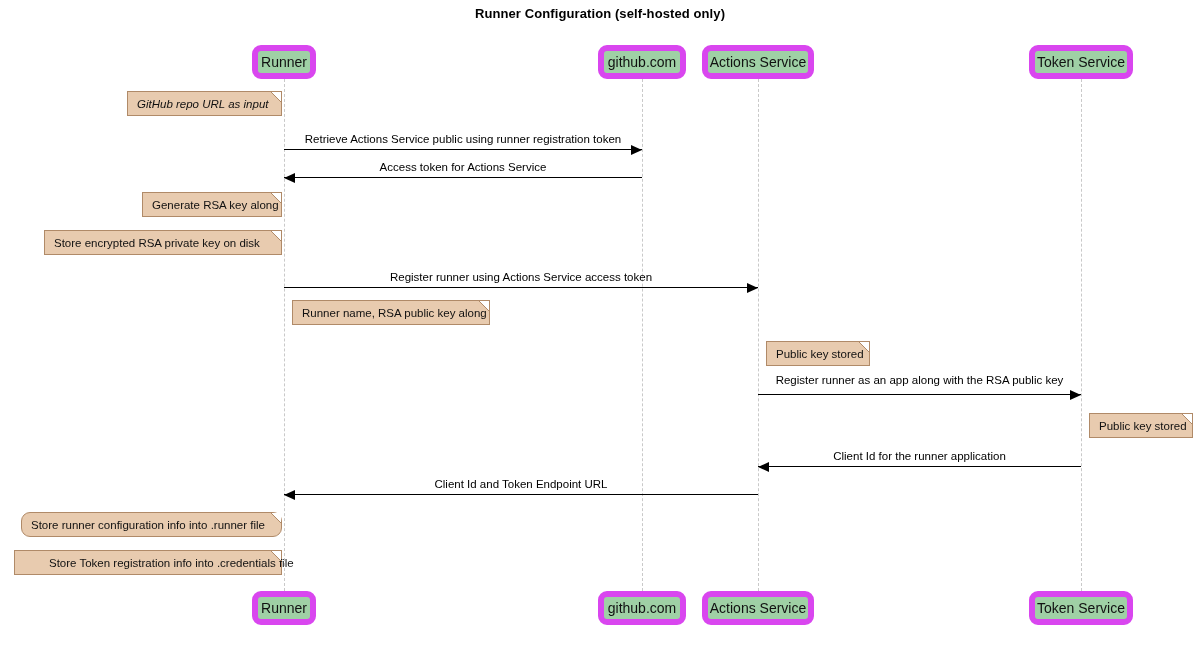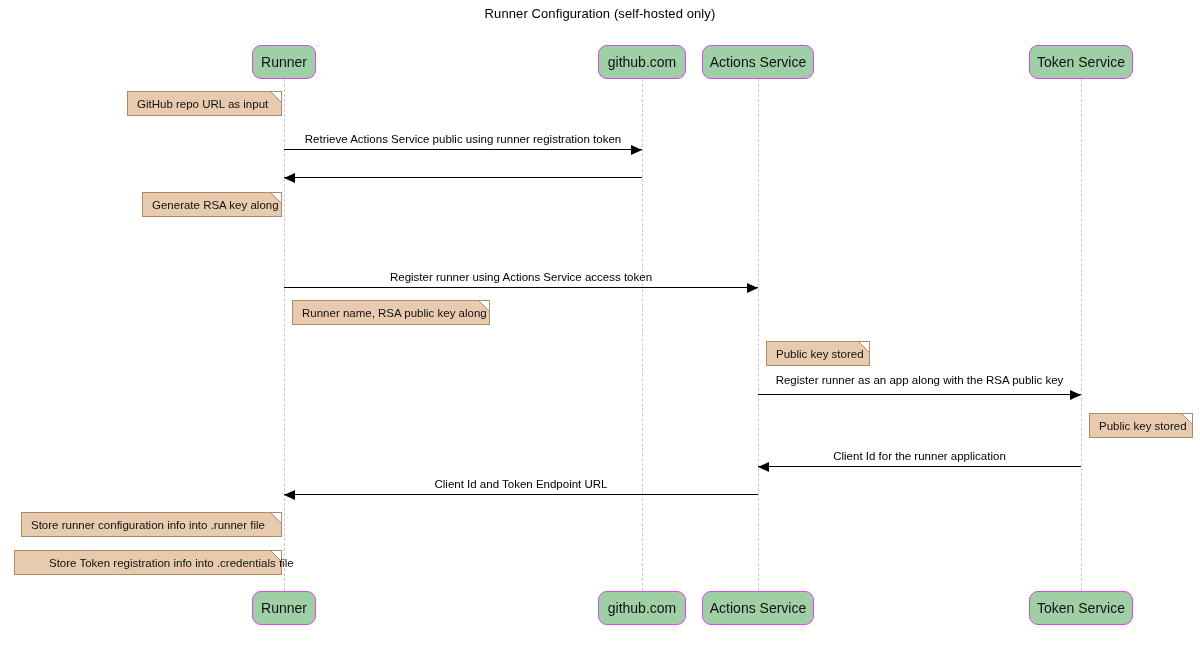--- a/index.html
+++ b/index.html
@@ -18,31 +18,31 @@
     width: 1200px;
     height: 647px;
   }
   .title {
     position: absolute;
     top: 6px;
     left: 0;
     width: 1200px;
     text-align: center;
     font-size: 13px;
-    font-weight: normal;
+    font-weight: bold;
     color: #000000;
     letter-spacing: 0.1px;
   }
   
   .participant {
     position: absolute;
     box-sizing: border-box;
     height: 34px;
     background: #9fd0a5;
-    border: 1px solid #d946ef;
+    border: 6px solid #d946ef;
     border-radius: 9px;
     display: flex;
     align-items: center;
     justify-content: center;
     font-size: 14px;
     color: #111111;
     white-space: nowrap;
     padding: 0 12px;
   }
   
@@ -131,46 +131,54 @@
       <span>Token Service</span>
     </div>
     <div class="participant" style="left: 1029px; top: 591px; width: 104px;">
       <span>Token Service</span>
     </div>
     <div class="msg-line" style="left: 284px; top: 149px; width: 358px;"></div>
     <div class="msg-head right" style="top: 144.8px; left: 631px;"></div>
     <div class="msg-label" style="left: 284px; width: 358px; top: 133px;">Retrieve Actions Service public using runner registration token</div>
     <div class="msg-line" style="left: 284px; top: 177px; width: 358px;"></div>
     <div class="msg-head left" style="top: 172.8px; left: 284px;"></div>
+    <div class="msg-label" style="left: 284px; width: 358px; top: 161px;">Access token for Actions Service</div>
     <div class="msg-line" style="left: 284px; top: 287px; width: 474px;"></div>
     <div class="msg-head right" style="top: 282.8px; left: 747px;"></div>
     <div class="msg-label" style="left: 284px; width: 474px; top: 271px;">Register runner using Actions Service access token</div>
     <div class="msg-line" style="left: 758px; top: 394px; width: 323px;"></div>
     <div class="msg-head right" style="top: 389.8px; left: 1070px;"></div>
     <div class="msg-label" style="left: 758px; width: 323px; top: 374px;">Register runner as an app along with the RSA public key</div>
     <div class="msg-line" style="left: 758px; top: 466px; width: 323px;"></div>
     <div class="msg-head left" style="top: 461.8px; left: 758px;"></div>
     <div class="msg-label" style="left: 758px; width: 323px; top: 450px;">Client Id for the runner application</div>
     <div class="msg-line" style="left: 284px; top: 494px; width: 474px;"></div>
     <div class="msg-head left" style="top: 489.8px; left: 284px;"></div>
     <div class="msg-label" style="left: 284px; width: 474px; top: 478px;">Client Id and Token Endpoint URL</div>
-    <div class="note" style="left: 127px; top: 91px; width: 155px;">
+    <div class="note" style="left: 127px; top: 91px; width: 155px; font-style: italic;">
       <span>GitHub repo URL as input</span>
       <svg class="note-fold-line" width="10" height="10" viewBox="0 0 10 10">
         <path d="M0 0 L10 10 L10 0 Z" fill="#ffffff"></path>
         <path d="M0 0 L10 10" stroke="#b08a68" stroke-width="1" fill="none"></path>
       </svg>
     </div>
     <div class="note" style="left: 142px; top: 192px; width: 140px;">
       <span>Generate RSA key along</span>
       <svg class="note-fold-line" width="10" height="10" viewBox="0 0 10 10">
         <path d="M0 0 L10 10 L10 0 Z" fill="#ffffff"></path>
         <path d="M0 0 L10 10" stroke="#b08a68" stroke-width="1" fill="none"></path>
       </svg>
     </div>
+    <div class="note" style="left: 44px; top: 230px; width: 238px;">
+      <span>Store encrypted RSA private key on disk</span>
+      <svg class="note-fold-line" width="10" height="10" viewBox="0 0 10 10">
+        <path d="M0 0 L10 10 L10 0 Z" fill="#ffffff"></path>
+        <path d="M0 0 L10 10" stroke="#b08a68" stroke-width="1" fill="none"></path>
+      </svg>
+    </div>
     <div class="note" style="left: 292px; top: 300px; width: 198px;">
       <span>Runner name, RSA public key along</span>
       <svg class="note-fold-line" width="10" height="10" viewBox="0 0 10 10">
         <path d="M0 0 L10 10 L10 0 Z" fill="#ffffff"></path>
         <path d="M0 0 L10 10" stroke="#b08a68" stroke-width="1" fill="none"></path>
       </svg>
     </div>
     <div class="note" style="left: 766px; top: 341px; width: 104px;">
       <span>Public key stored</span>
       <svg class="note-fold-line" width="10" height="10" viewBox="0 0 10 10">
@@ -178,21 +186,21 @@
         <path d="M0 0 L10 10" stroke="#b08a68" stroke-width="1" fill="none"></path>
       </svg>
     </div>
     <div class="note" style="left: 1089px; top: 413px; width: 104px;">
       <span>Public key stored</span>
       <svg class="note-fold-line" width="10" height="10" viewBox="0 0 10 10">
         <path d="M0 0 L10 10 L10 0 Z" fill="#ffffff"></path>
         <path d="M0 0 L10 10" stroke="#b08a68" stroke-width="1" fill="none"></path>
       </svg>
     </div>
-    <div class="note" style="left: 21px; top: 512px; width: 261px;">
+    <div class="note" style="left: 21px; top: 512px; width: 261px; border-radius: 9px;">
       <span>Store runner configuration info into .runner file</span>
       <svg class="note-fold-line" width="10" height="10" viewBox="0 0 10 10">
         <path d="M0 0 L10 10 L10 0 Z" fill="#ffffff"></path>
         <path d="M0 0 L10 10" stroke="#b08a68" stroke-width="1" fill="none"></path>
       </svg>
     </div>
     <div class="note" style="left: 14px; top: 550px; width: 268px; padding-left: 34px;">
       <span>Store Token registration info into .credentials file</span>
       <svg class="note-fold-line" width="10" height="10" viewBox="0 0 10 10">
         <path d="M0 0 L10 10 L10 0 Z" fill="#ffffff"></path>

